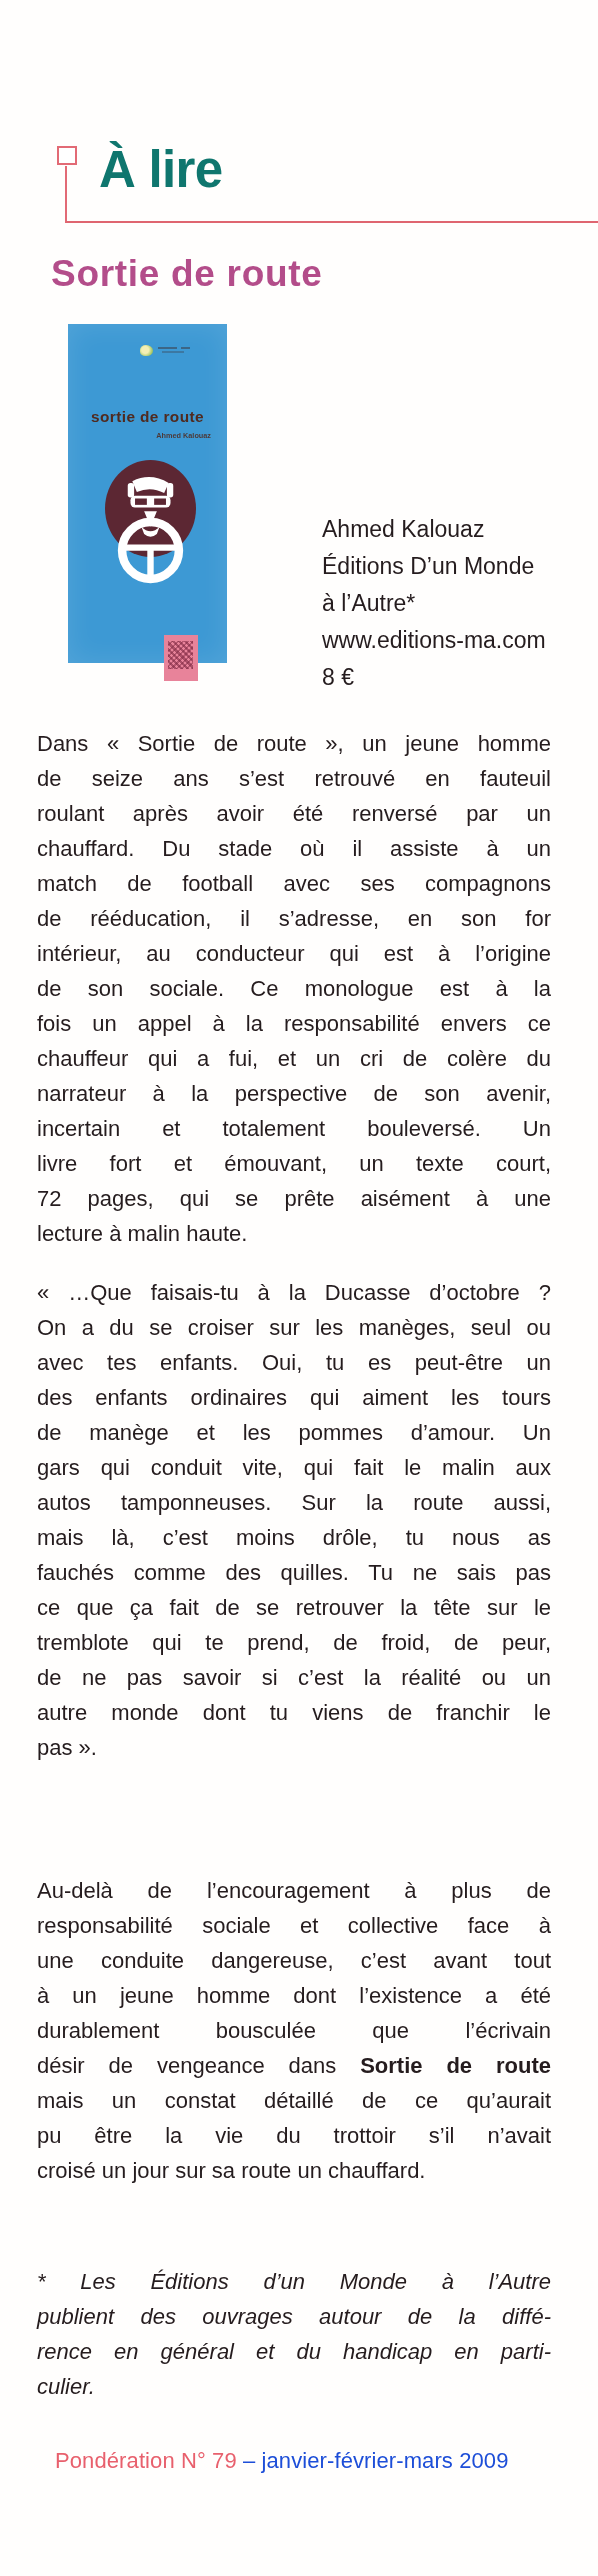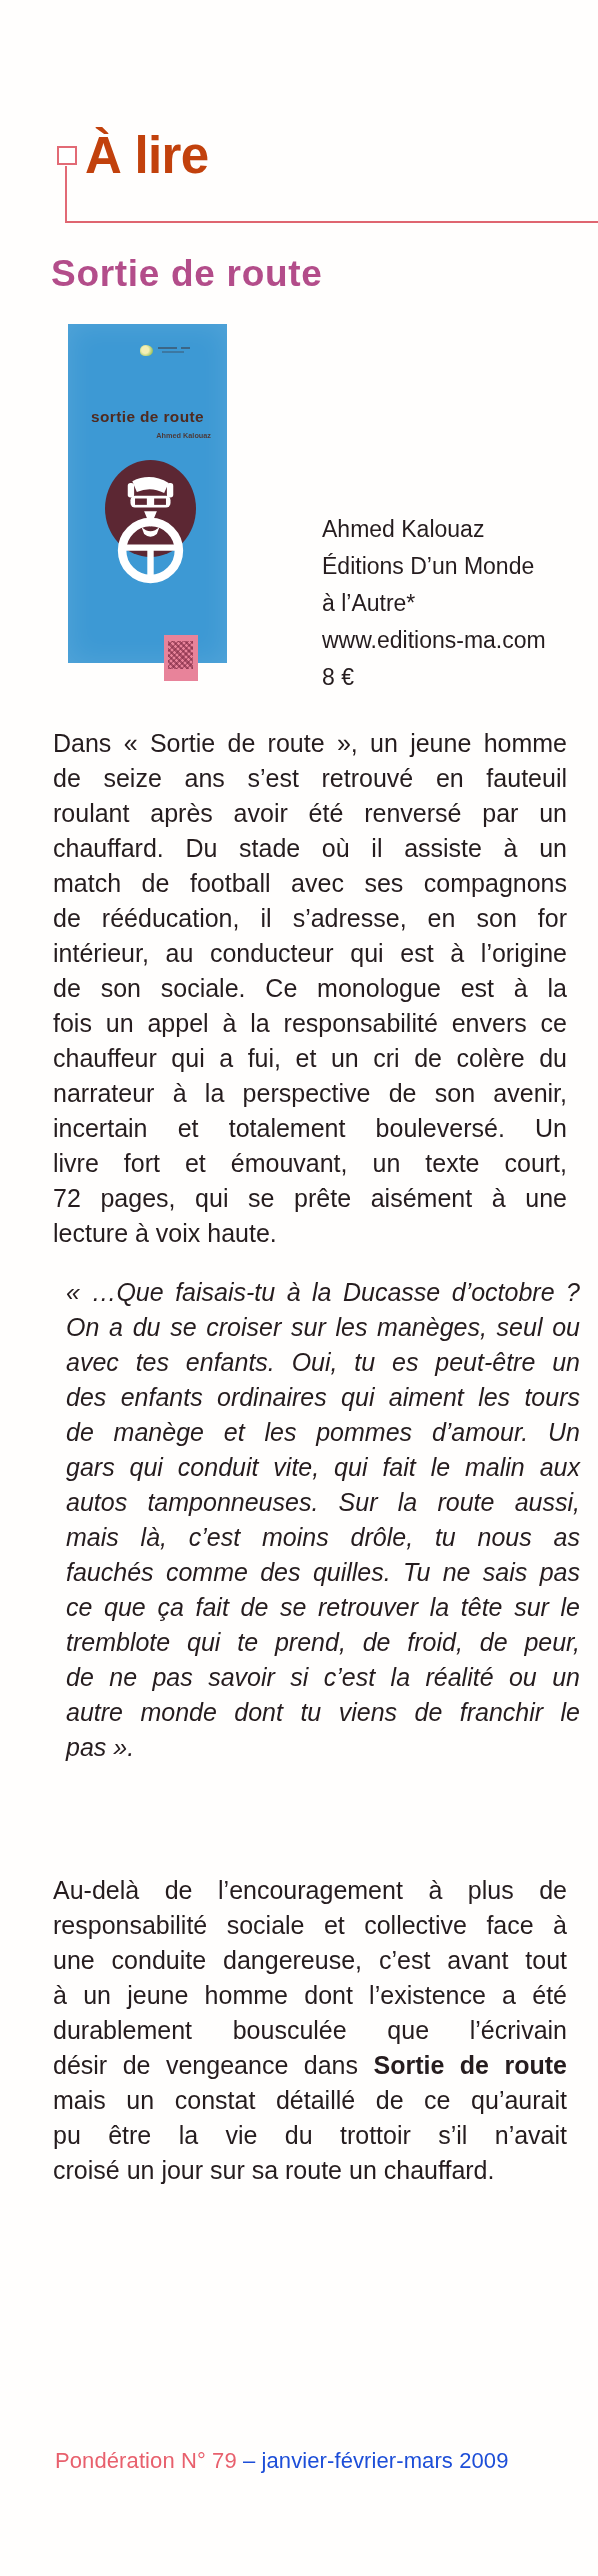--- a/index.html
+++ b/index.html
@@ -4,23 +4,23 @@
 <style>
   html,body{margin:0;padding:0;background:#ffffff;}
   .page{position:relative;width:599px;height:2576px;background:#fffefd;overflow:hidden;
         font-family:"Liberation Sans",sans-serif;color:#251c1e;}
 
   
   .marker-square{position:absolute;left:57px;top:146px;width:16px;height:15.4px;
                  border:2.2px solid #e26a75;background:#fff;}
   .l-rule{position:absolute;left:65px;top:166px;width:532px;height:55px;
           border-left:2.2px solid #e26a75;border-bottom:2.2px solid #df6570;}
-  .section-title{position:absolute;left:85px;top:128px;margin:0;
+  .section-title{position:absolute;left:85px;top:128px;margin:14px;
                  font-size:51px;line-height:1.1;font-weight:bold;letter-spacing:-0.7px;
-                 color:#c2410c;}
+                 color:#0f766e;}
 
   
   .article-title{position:absolute;left:51px;top:254px;margin:0;
                  font-size:37px;line-height:1.1;font-weight:bold;letter-spacing:0.7px;
                  color:#b34d8a;}
 
   
   .cover{position:absolute;left:68px;top:324px;width:159px;height:339px;
          background:#3d99d4;box-shadow:inset 0 0 29px rgba(255,255,255,.12);}
   .cover-logo{position:absolute;left:72px;top:20.6px;width:51px;height:11.8px;}
@@ -40,25 +40,25 @@
   .cover-stamp{position:absolute;left:96px;top:311px;width:34px;height:46px;
                background:#e8839a;}
   .cover-stamp .inner{position:absolute;left:3.7px;top:5.9px;width:25px;height:28px;
      background:repeating-linear-gradient(45deg,rgba(122,36,62,.55) 0 2.2px,rgba(232,131,154,0) 2.2px 4.4px),
                 repeating-linear-gradient(-45deg,rgba(122,36,62,.45) 0 1.5px,rgba(232,131,154,0) 1.5px 3.7px);}
 
   
   .credits{position:absolute;left:322px;top:511px;font-size:23px;line-height:37px;}
 
   
-  .para{position:absolute;left:53px;width:514px;font-size:25px;line-height:35px;}
+  .para{position:absolute;left:37px;width:514px;font-size:22px;line-height:35px;}
   .para .tline{text-align:justify;text-align-last:justify;white-space:nowrap;}
   .para .tline.last{text-align-last:left;}
   .p1{top:726px;}
-  .quote{top:1275px;font-style:italic;margin-left:13px;}
+  .quote{top:1275px;}
   .p3{top:1873px;}
   .footnote{top:2264px;font-style:italic;}
   .bold{font-weight:bold;}
 
   
   .footer{position:absolute;left:55px;top:2448px;font-size:22px;letter-spacing:0.1px;}
   .footer .journal{color:#e8606d;text-align:right;}
   .footer .issue{color:#1d4ed8;}
 </style>
 </head>
@@ -121,21 +121,21 @@
       <div class="tline"><span>match de football avec ses compagnons</span></div>
       <div class="tline"><span>de rééducation, il s’adresse, en son for</span></div>
       <div class="tline"><span>intérieur, au conducteur qui est à l’origine</span></div>
       <div class="tline"><span>de son sociale. Ce monologue est à la</span></div>
       <div class="tline"><span>fois un appel à la responsabilité envers ce</span></div>
       <div class="tline"><span>chauffeur qui a fui, et un cri de colère du</span></div>
       <div class="tline"><span>narrateur à la perspective de son avenir,</span></div>
       <div class="tline"><span>incertain et totalement bouleversé. Un</span></div>
       <div class="tline"><span>livre fort et émouvant, un texte court,</span></div>
       <div class="tline"><span>72 pages, qui se prête aisément à une</span></div>
-      <div class="tline last"><span>lecture à voix haute.</span></div>
+      <div class="tline last"><span>lecture à malin haute.</span></div>
     </div>
   <div class="para quote">
       <div class="tline"><span>« …Que faisais-tu à la Ducasse d’octobre ?</span></div>
       <div class="tline"><span>On a du se croiser sur les manèges, seul ou</span></div>
       <div class="tline"><span>avec tes enfants. Oui, tu es peut-être un</span></div>
       <div class="tline"><span>des enfants ordinaires qui aiment les tours</span></div>
       <div class="tline"><span>de manège et les pommes d’amour. Un</span></div>
       <div class="tline"><span>gars qui conduit vite, qui fait le malin aux</span></div>
       <div class="tline"><span>autos tamponneuses. Sur la route aussi,</span></div>
       <div class="tline"><span>mais là, c’est moins drôle, tu nous as</span></div>
@@ -150,20 +150,26 @@
       <div class="tline"><span>Au-delà de l’encouragement à plus de</span></div>
       <div class="tline"><span>responsabilité sociale et collective face à</span></div>
       <div class="tline"><span>une conduite dangereuse, c’est avant tout</span></div>
       <div class="tline"><span>à un jeune homme dont l’existence a été</span></div>
       <div class="tline"><span>durablement bousculée que l’écrivain</span></div>
       <div class="tline"><span>désir de vengeance dans </span><span class="bold">Sortie de route</span></div>
       <div class="tline"><span>mais un constat détaillé de ce qu’aurait</span></div>
       <div class="tline"><span>pu être la vie du trottoir s’il n’avait</span></div>
       <div class="tline last"><span>croisé un jour sur sa route un chauffard.</span></div>
     </div>
+  <div class="para footnote">
+      <div class="tline"><span>* Les Éditions d’un Monde à l’Autre</span></div>
+      <div class="tline"><span>publient des ouvrages autour de la diffé-</span></div>
+      <div class="tline"><span>rence en général et du handicap en parti-</span></div>
+      <div class="tline last"><span>culier.</span></div>
+    </div>
 
   <div class="footer">
     <span class="journal">Pondération N° 79</span>
     <span class="issue"> <span>– janvier-février-mars 2009</span></span>
   </div>
 
 </div>
 
 
 </body></html>

